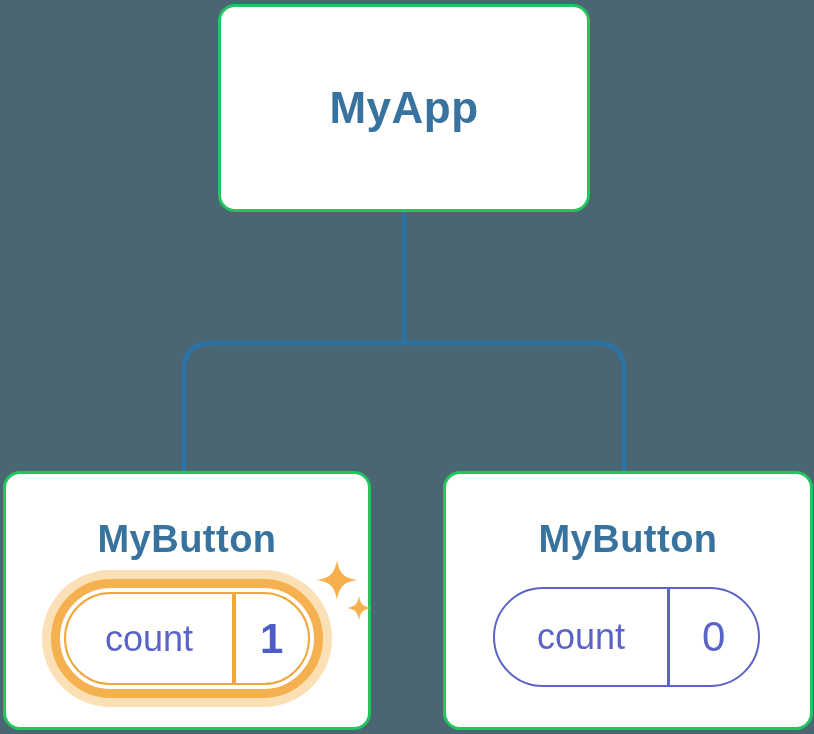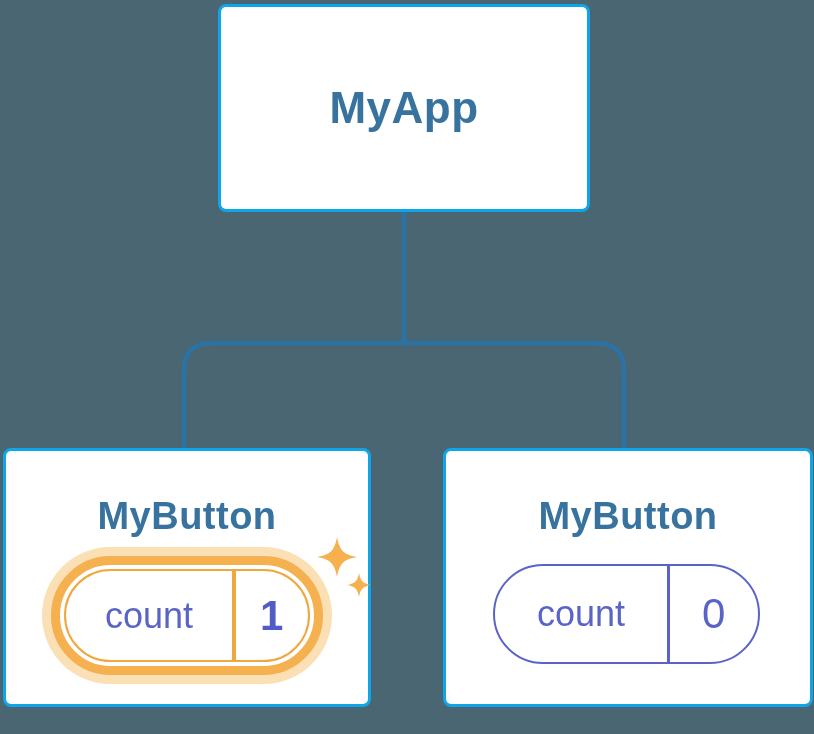--- a/index.html
+++ b/index.html
@@ -16,38 +16,38 @@
   }
   .connectors {
     position: absolute;
     left: 0; top: 0;
     width: 814px; height: 734px;
   }
   .card {
     position: absolute;
     box-sizing: border-box;
     background: #ffffff;
-    border: 3px solid #0ea5e9;
-    border-radius: 8px;
+    border: 3px solid #22c55e;
+    border-radius: 17px;
   }
   .card.root {
     left: 218px; top: 4px;
     width: 372px; height: 208px;
     display: flex;
     align-items: center;
     justify-content: center;
   }
   .root-title {
     font-size: 44px;
     font-weight: 700;
     color: #38739F;
     letter-spacing: 0.5px;
   }
   .card.child {
-    top: 448px;
+    top: 471px;
     width: 368px; height: 259px;
   }
   .card.child.left  { left: 3px; }
   .card.child.right { left: 443px; width: 370px; }
   .child-title {
     position: absolute;
     left: 0; right: 0;
     top: 44px;
     text-align: center;
     font-size: 38px;

